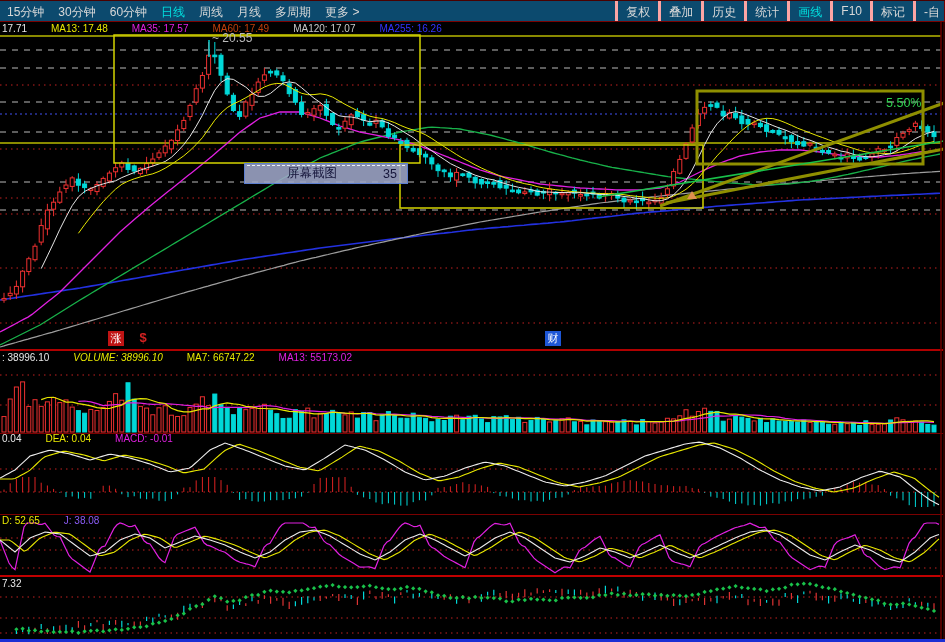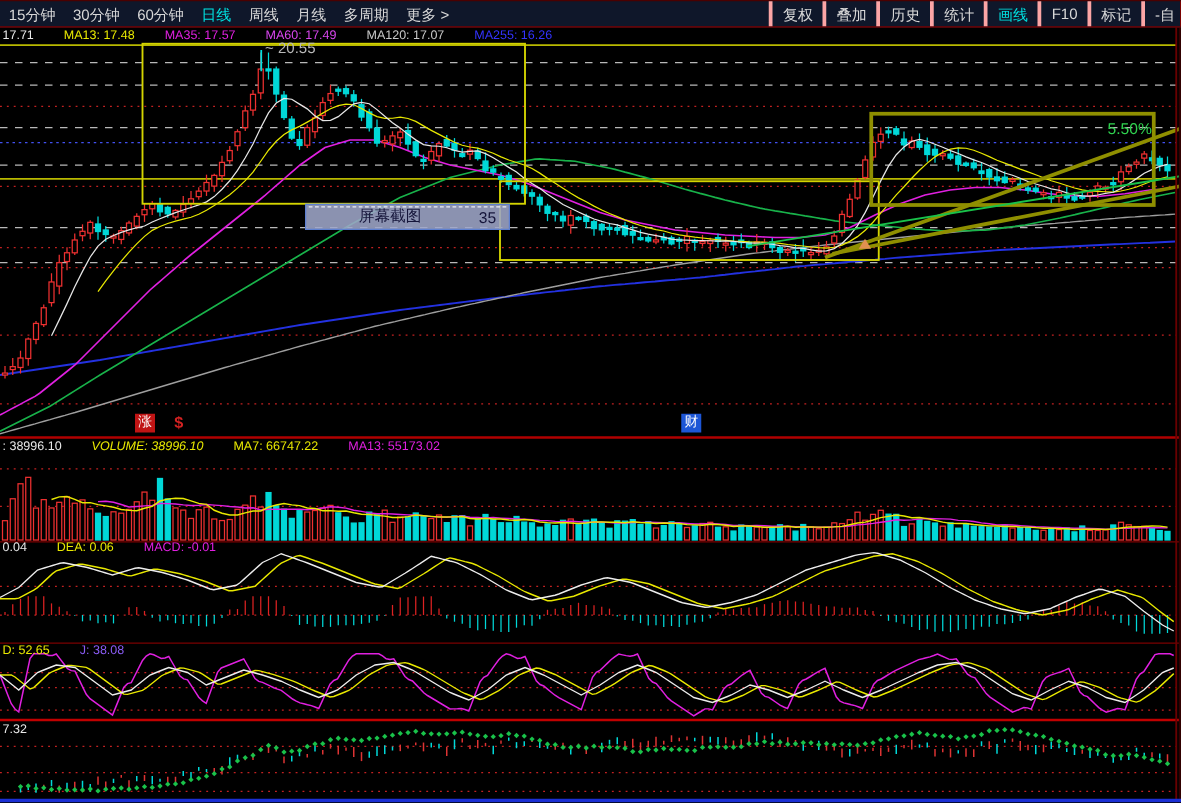--- a/index.html
+++ b/index.html
@@ -1,19 +1,19 @@
 <!DOCTYPE html>
 <html><head>
 <meta charset="utf-8">
 <style>
   html,body{margin:0;padding:0;background:#000;}
   body{width:945px;height:642px;position:relative;overflow:hidden;
        font-family:"Liberation Sans", sans-serif;-webkit-font-smoothing:none;}
   #cv{position:absolute;left:0;top:0;z-index:1;}
-  .toolbar{position:absolute;left:0;top:0;width:945px;height:20px;z-index:5;background:#0f172a;
+  .toolbar{position:absolute;left:0;top:0;width:945px;height:20px;z-index:5;background:#0c4a6e;
            border-top:1px solid #4a0000;border-bottom:1px solid #7a0101;display:flex;
            justify-content:space-between;font-size:12px;color:#d8d8d8;}
   .tb-left{display:flex;gap:14px;padding:3px 0 0 7px;white-space:nowrap;}
   .tb-left .per{cursor:default;}
   .tb-right{display:flex;height:20px;}
   .tb-btn{border-left:3px solid #fca5a5;padding:3px 8px 0 8px;white-space:nowrap;overflow:hidden;}
   .tb-btn:last-child{width:20px;padding-right:0;border-right:1px solid #7a0101;}
   .active-cyan{color:#00e0e0;}
   .row-labels{position:absolute;left:2px;display:flex;gap:24px;font-size:10px;
               white-space:nowrap;z-index:3;letter-spacing:0;}
@@ -1032,35 +1032,35 @@
       <span class="tb-btn">F10</span>
       <span class="tb-btn">标记</span>
       <span class="tb-btn">-自</span>
     </div>
 </div>
 
 <div class="row-labels" style="top:23px">
   <span style="color: rgb(232, 232, 232);">17.71</span>
   <span style="color: rgb(232, 232, 0);">MA13: 17.48</span>
   <span style="color: rgb(224, 32, 224);">MA35: 17.57</span>
-  <span style="color: #d946ef; text-align: center;">MA60: 17.49</span>
+  <span style="color: #c2410c; text-align: center;">MA60: 17.49</span>
   <span style="color: rgb(200, 200, 200);">MA120: 17.07</span>
   <span style="color: rgb(51, 51, 255);">MA255: 16.26</span>
 </div>
 
 <div class="row-labels" style="top:352px">
   <span style="color: rgb(232, 232, 232);">: 38996.10</span>
   <span style="color: rgb(232, 232, 0); font-style: italic;">VOLUME: 38996.10</span>
   <span style="color: rgb(232, 232, 0);">MA7: 66747.22</span>
   <span style="color: rgb(224, 32, 224);">MA13: 55173.02</span>
 </div>
 
 <div class="row-labels" style="top:433px">
   <span style="color: rgb(232, 232, 232);">0.04</span>
-  <span style="color: rgb(232, 232, 0);">DEA: 0.06</span>
+  <span style="color: rgb(232, 232, 0);">DEA: 0.04</span>
   <span style="color: rgb(224, 32, 224);">MACD: -0.01</span>
 </div>
 
 <div class="row-labels" style="top:515px">
   <span style="color: rgb(232, 232, 0);">D: 52.65</span>
   <span style="color: #8b5cf6;">J: 38.08</span>
 </div>
 
 <div class="row-labels" style="top:578px">
   <span style="color: rgb(232, 232, 232);">7.32</span>

